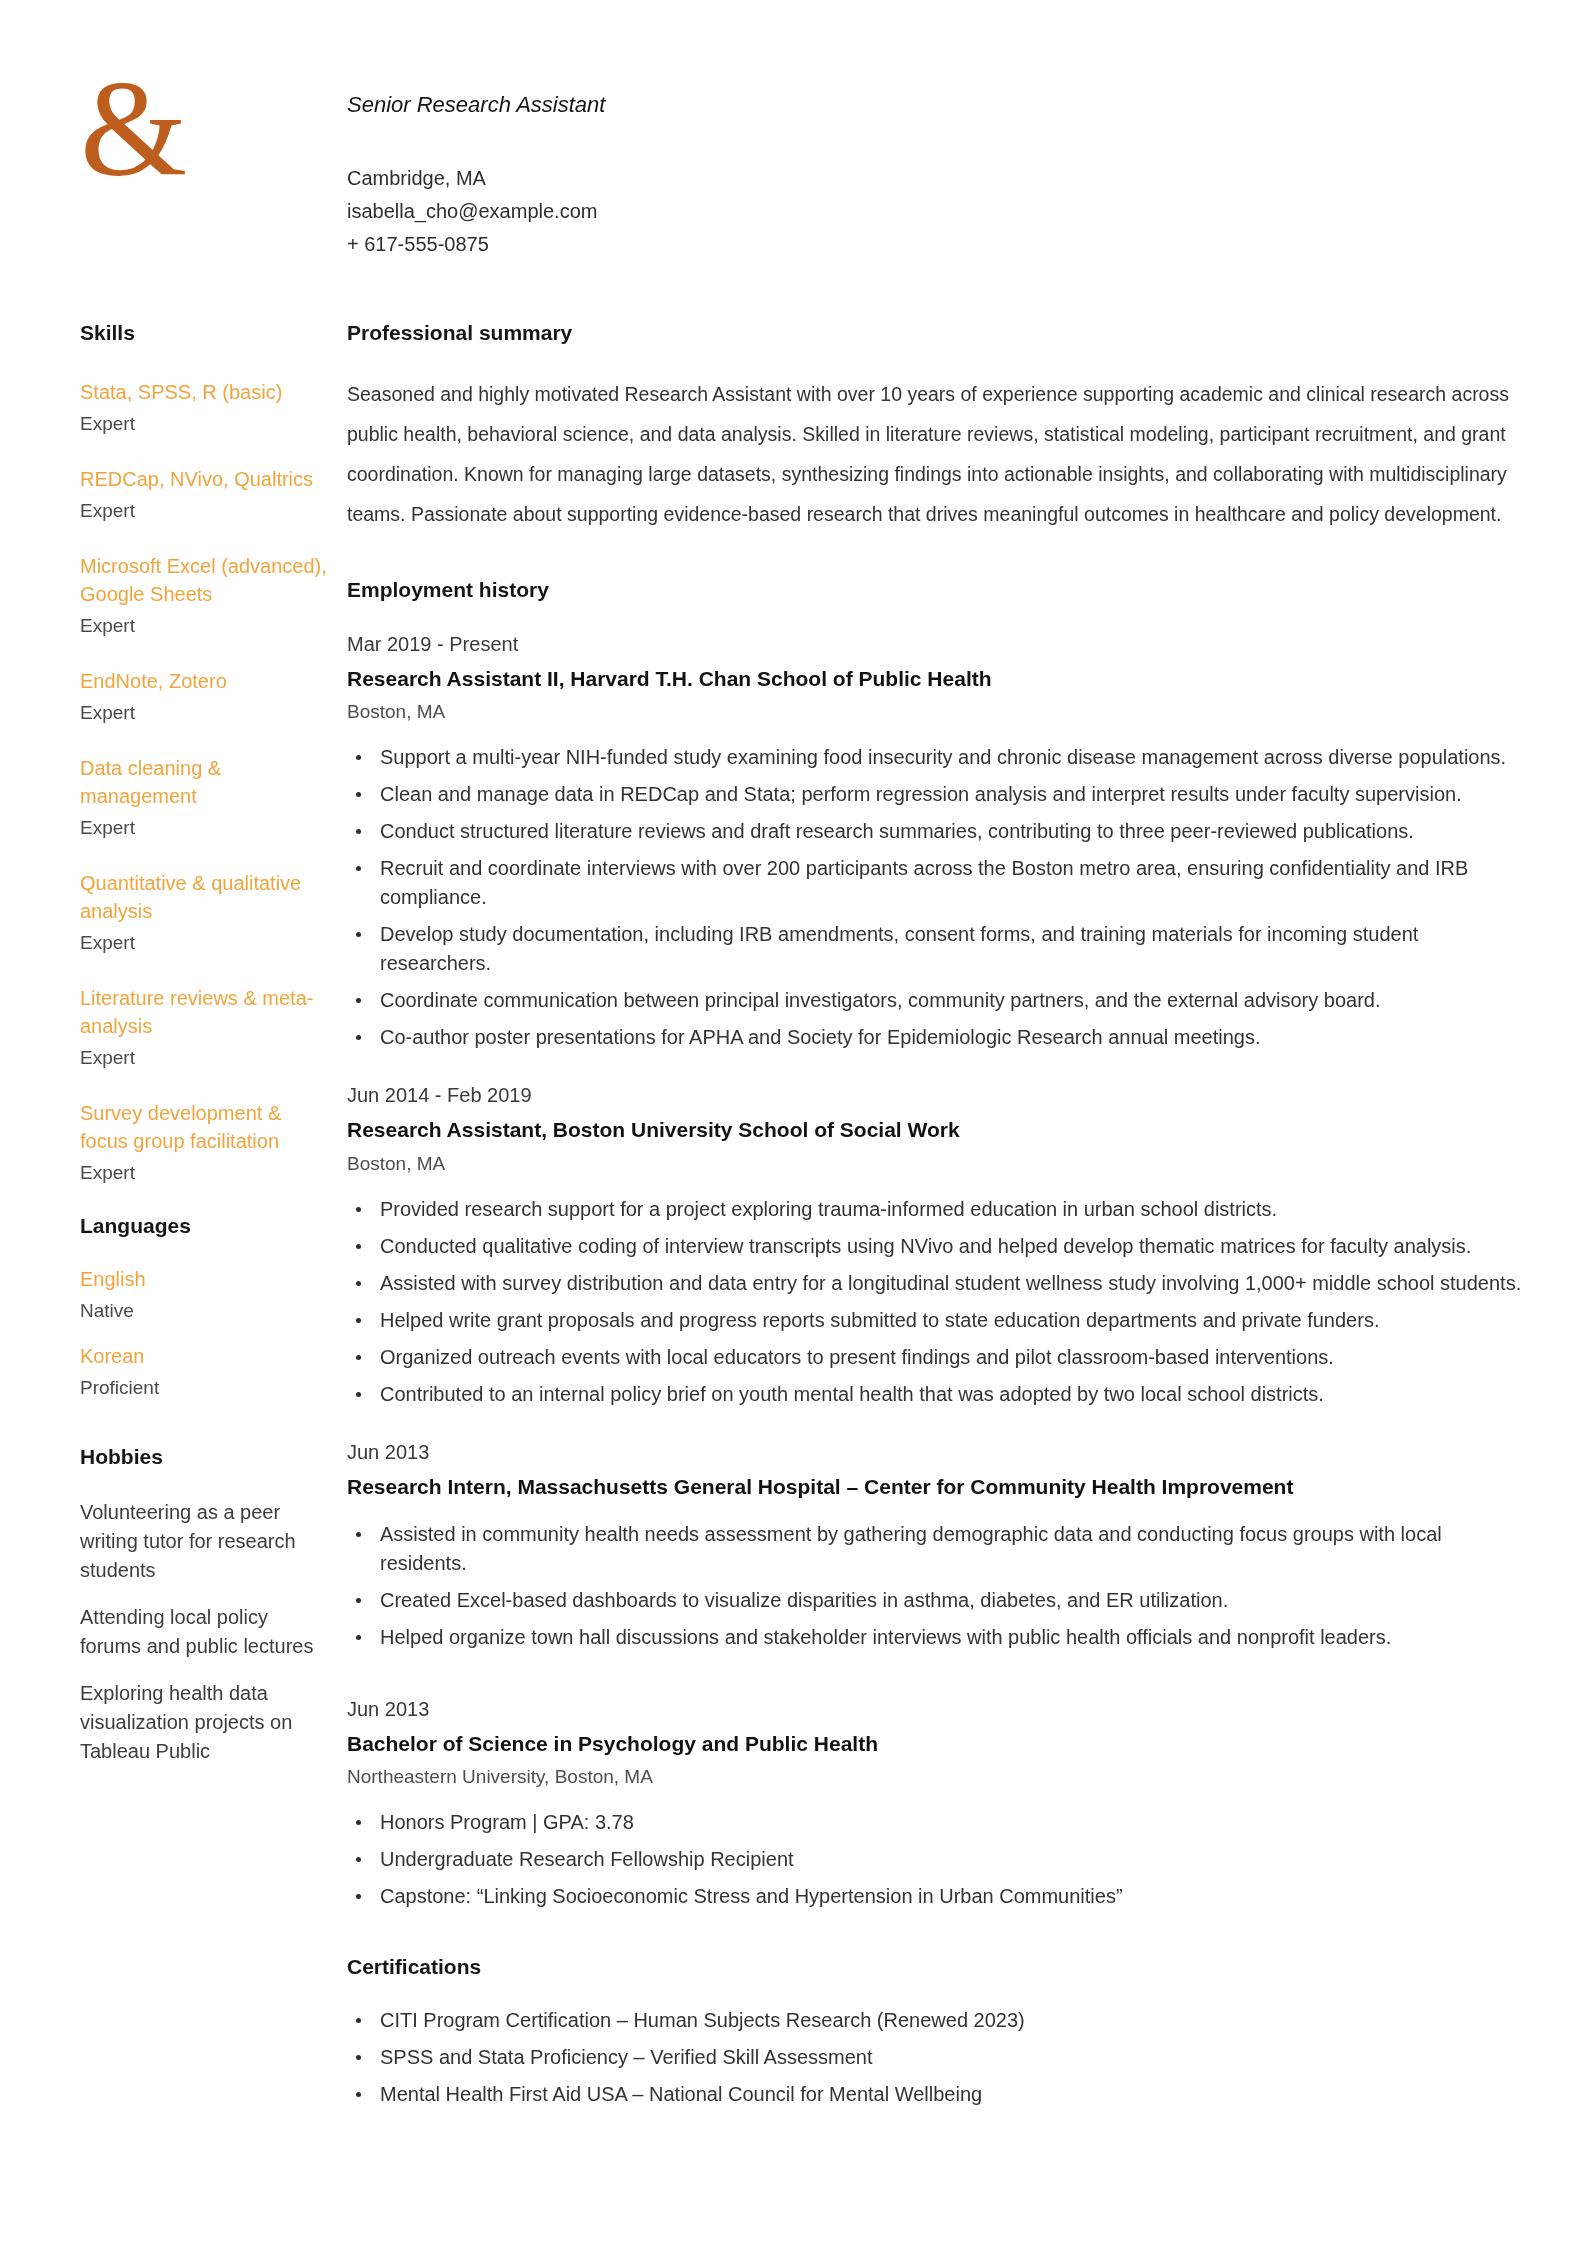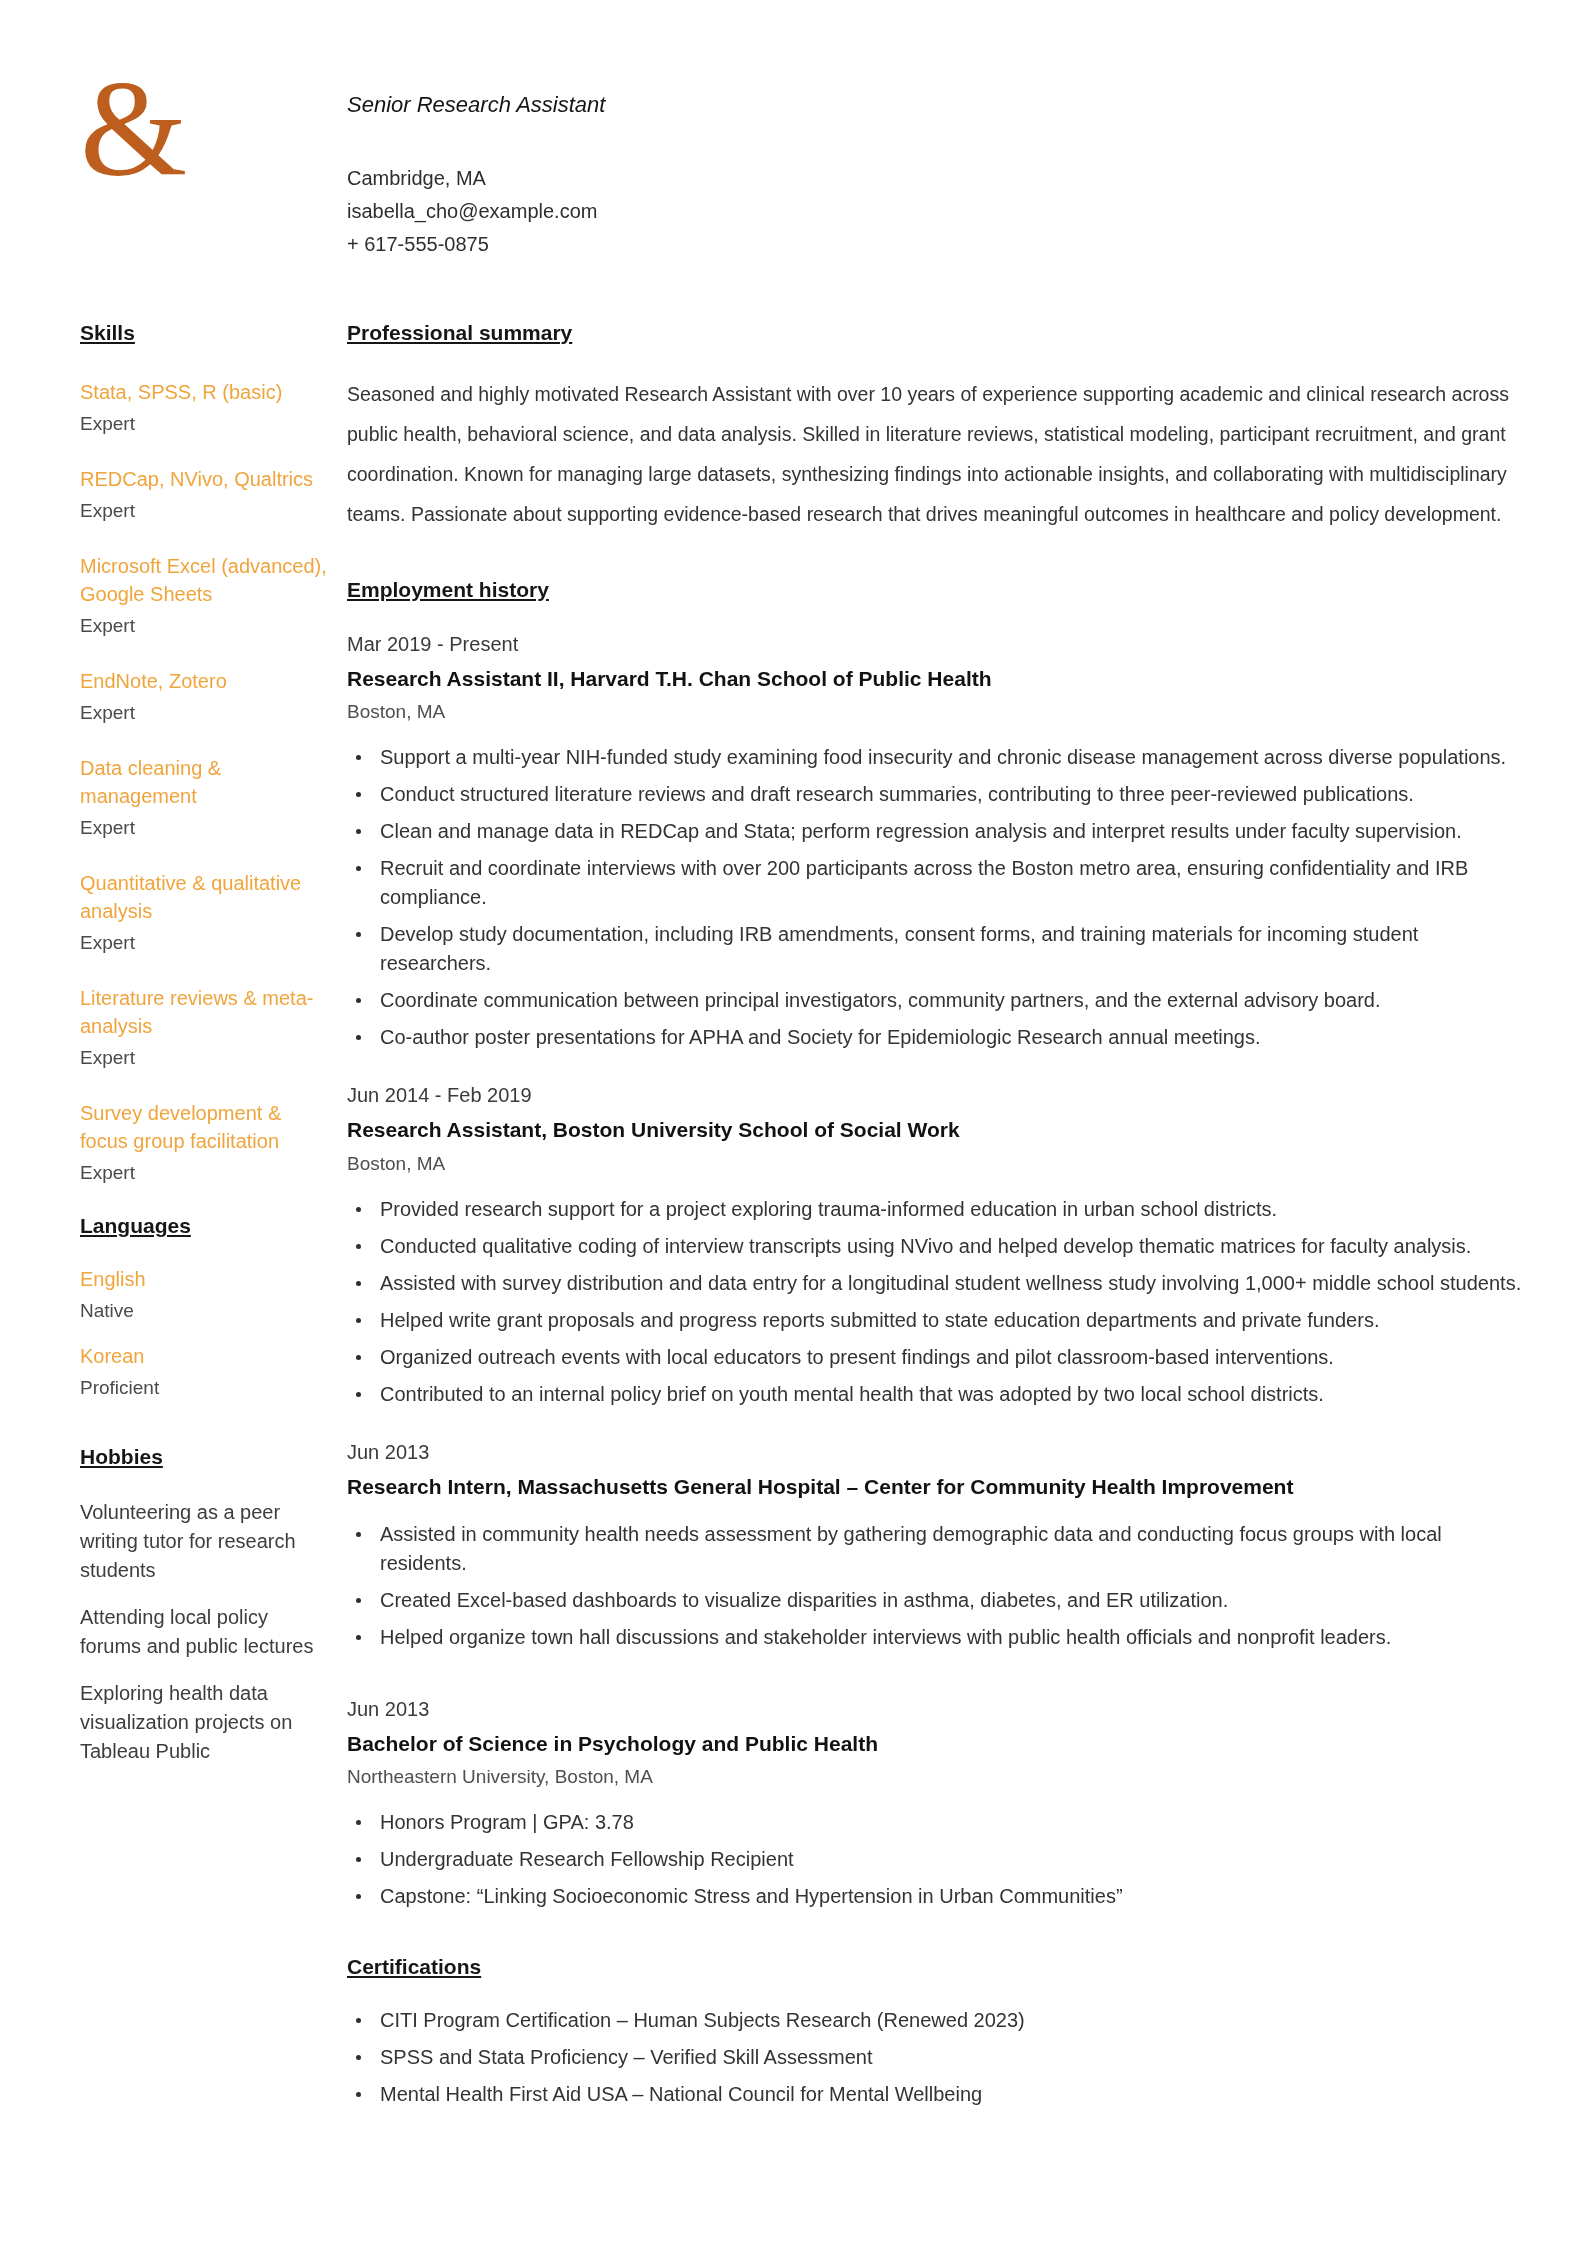--- a/index.html
+++ b/index.html
@@ -34,21 +34,21 @@
   }
   .role-line { margin-top: 14px; font-size: 22px; color: #161616; font-style: italic; }
   .contact { margin-top: 44px; font-size: 20px; color: #2E2E2E; }
   .contact div { line-height: 33px; }
 
   
   .content { display: flex; margin-top: 60px; }
   .sidebar { width: 250px; flex-shrink: 0; }
   .main { flex: 1; min-width: 0; margin-left: 17px; }
 
-  .section-title { font-size: 21px; font-weight: 700; color: #161616; line-height: 1.1; text-decoration: underline; }
+  .section-title { font-size: 21px; font-weight: 700; color: #161616; line-height: 1.1; }
 
   
   .skills-list { margin-top: 34px; }
   .skill { margin-bottom: 30px; }
   .skill-name { font-size: 20px; line-height: 28px; color: var(--accent, #F0A43C); }
   .skill-level { font-size: 19px; line-height: 22px; color: #4A4A4A; margin-top: 7px; }
   .side-section.languages { }
   .side-section.hobbies { margin-top: 46px; }
   .langs { margin-top: 28px; }
   .lang { margin-bottom: 20px; }
@@ -179,22 +179,22 @@
 
       <div class="main-section">
         <div class="section-title">Employment history</div>
 
         <div class="job">
           <div class="job-dates">Mar 2019 - Present</div>
           <div class="job-role">Research Assistant II, Harvard T.H. Chan School of Public Health</div>
           <div class="job-location">Boston, MA</div>
           <div class="bullets">
             <div class="bullet">Support a multi-year NIH-funded study examining food insecurity and chronic disease management across diverse populations.</div>
+            <div class="bullet">Clean and manage data in REDCap and Stata; perform regression analysis and interpret results under faculty supervision.</div>
             <div class="bullet">Conduct structured literature reviews and draft research summaries, contributing to three peer-reviewed publications.</div>
-            <div class="bullet">Clean and manage data in REDCap and Stata; perform regression analysis and interpret results under faculty supervision.</div>
             <div class="bullet">Recruit and coordinate interviews with over 200 participants across the Boston metro area, ensuring confidentiality and IRB compliance.</div>
             <div class="bullet">Develop study documentation, including IRB amendments, consent forms, and training materials for incoming student researchers.</div>
             <div class="bullet">Coordinate communication between principal investigators, community partners, and the external advisory board.</div>
             <div class="bullet">Co-author poster presentations for APHA and Society for Epidemiologic Research annual meetings.</div>
           </div>
         </div>
 
         <div class="job">
           <div class="job-dates">Jun 2014 - Feb 2019</div>
           <div class="job-role">Research Assistant, Boston University School of Social Work</div>

